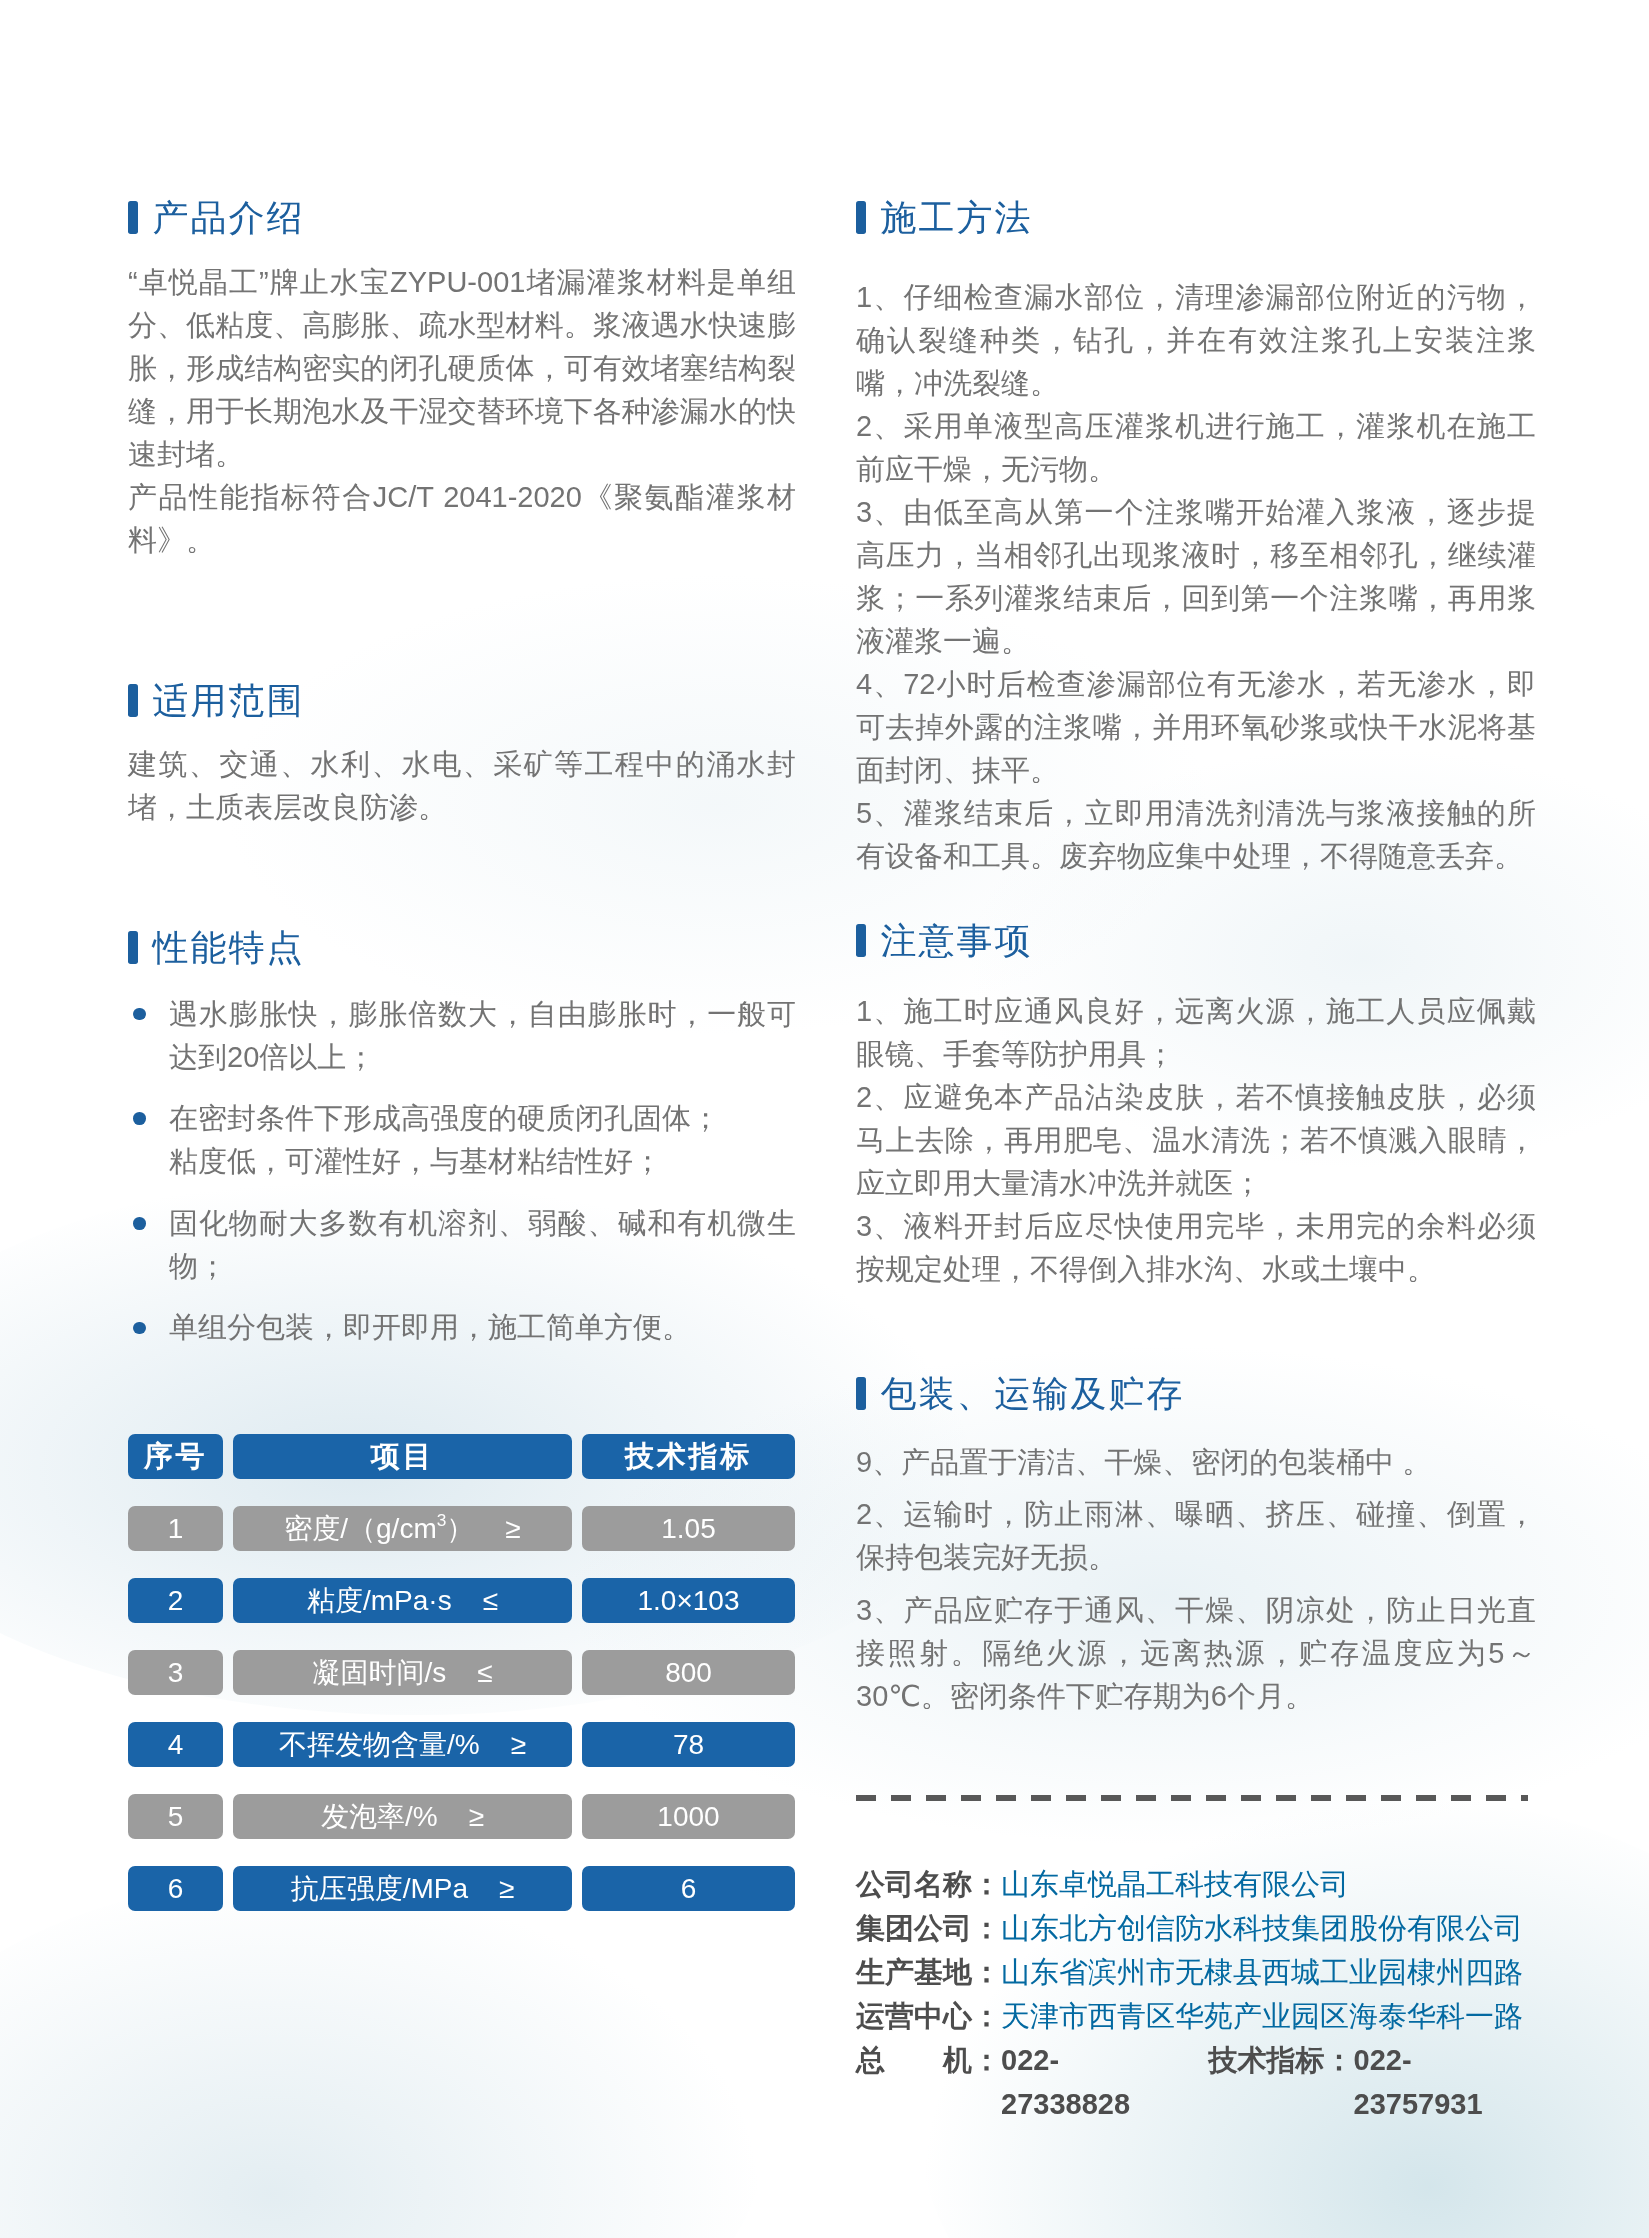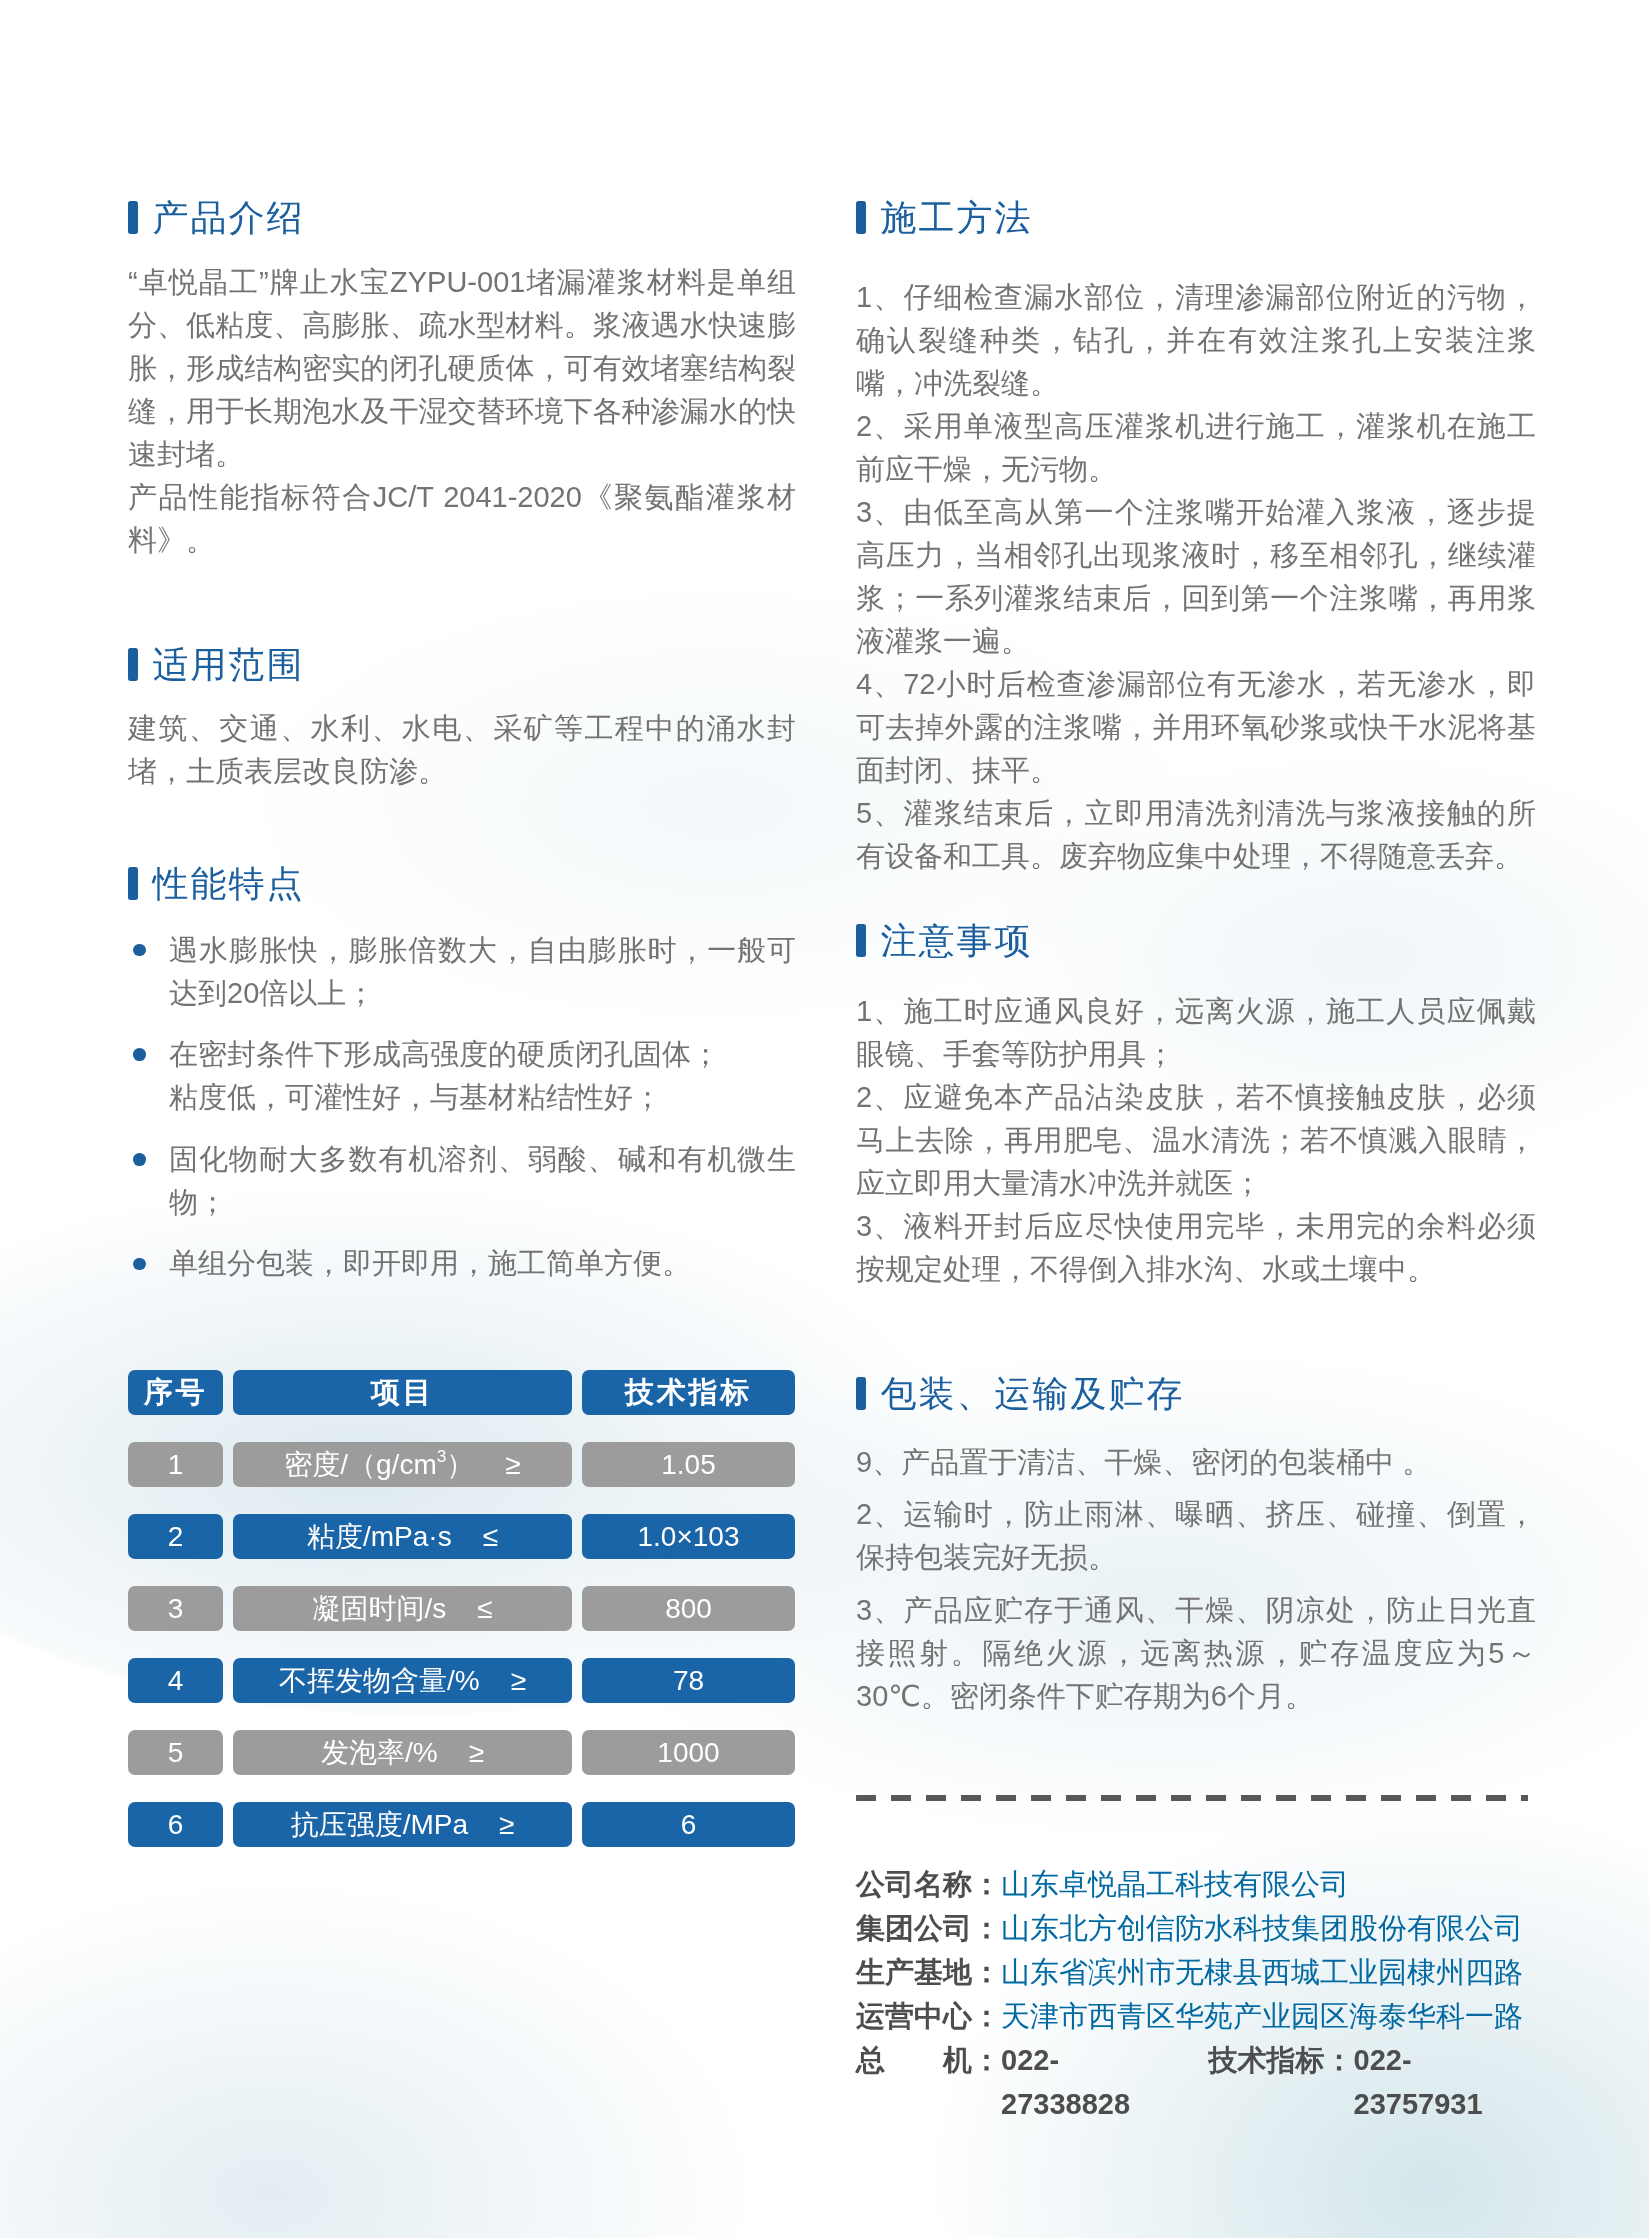--- a/index.html
+++ b/index.html
@@ -35,23 +35,23 @@
   .col-right{left:856px;width:680px;}
 
   
   .sec-head{display:flex;align-items:center;gap:14.6px;height:37px;}
   .sec-bar{width:10px;height:33px;border-radius:2.7px;background:var(--accent);flex:0 0 auto;}
   .sec-title{font-size:36px;font-weight:normal;color:var(--accent);letter-spacing:2px;line-height:37px;}
 
   
   .body-text{font-size:29px;line-height:43px;color:var(--body);text-align:justify;margin:0;}
   .mt-intro{margin-top:25px;}
-  .sec-scope{margin-top:84px;}
+  .sec-scope{margin-top:120px;}
   .mt-scope{margin-top:24px;}
-  .sec-features{margin-top:72px;}
+  .sec-features{margin-top:100px;}
   .features{list-style:none;margin:26.6px 0 0 0;padding:0;}
   .feature-item{position:relative;padding-left:41px;font-size:29px;line-height:43px;color:var(--body);
     text-align:justify;margin:0 0 18.6px 0;white-space:pre-line;}
   .feature-item:last-child{margin-bottom:0;}
   .feature-item .dot{position:absolute;left:5.3px;top:15.3px;width:12.6px;height:12.6px;border-radius:50%;background:var(--accent);}
   .sec-params{margin-top:85px;}
 
   
   .ptable{margin-top:65px;}
   .trow{display:grid;grid-template-columns:95px 339px 213px;column-gap:10px;margin-bottom:27px;}

